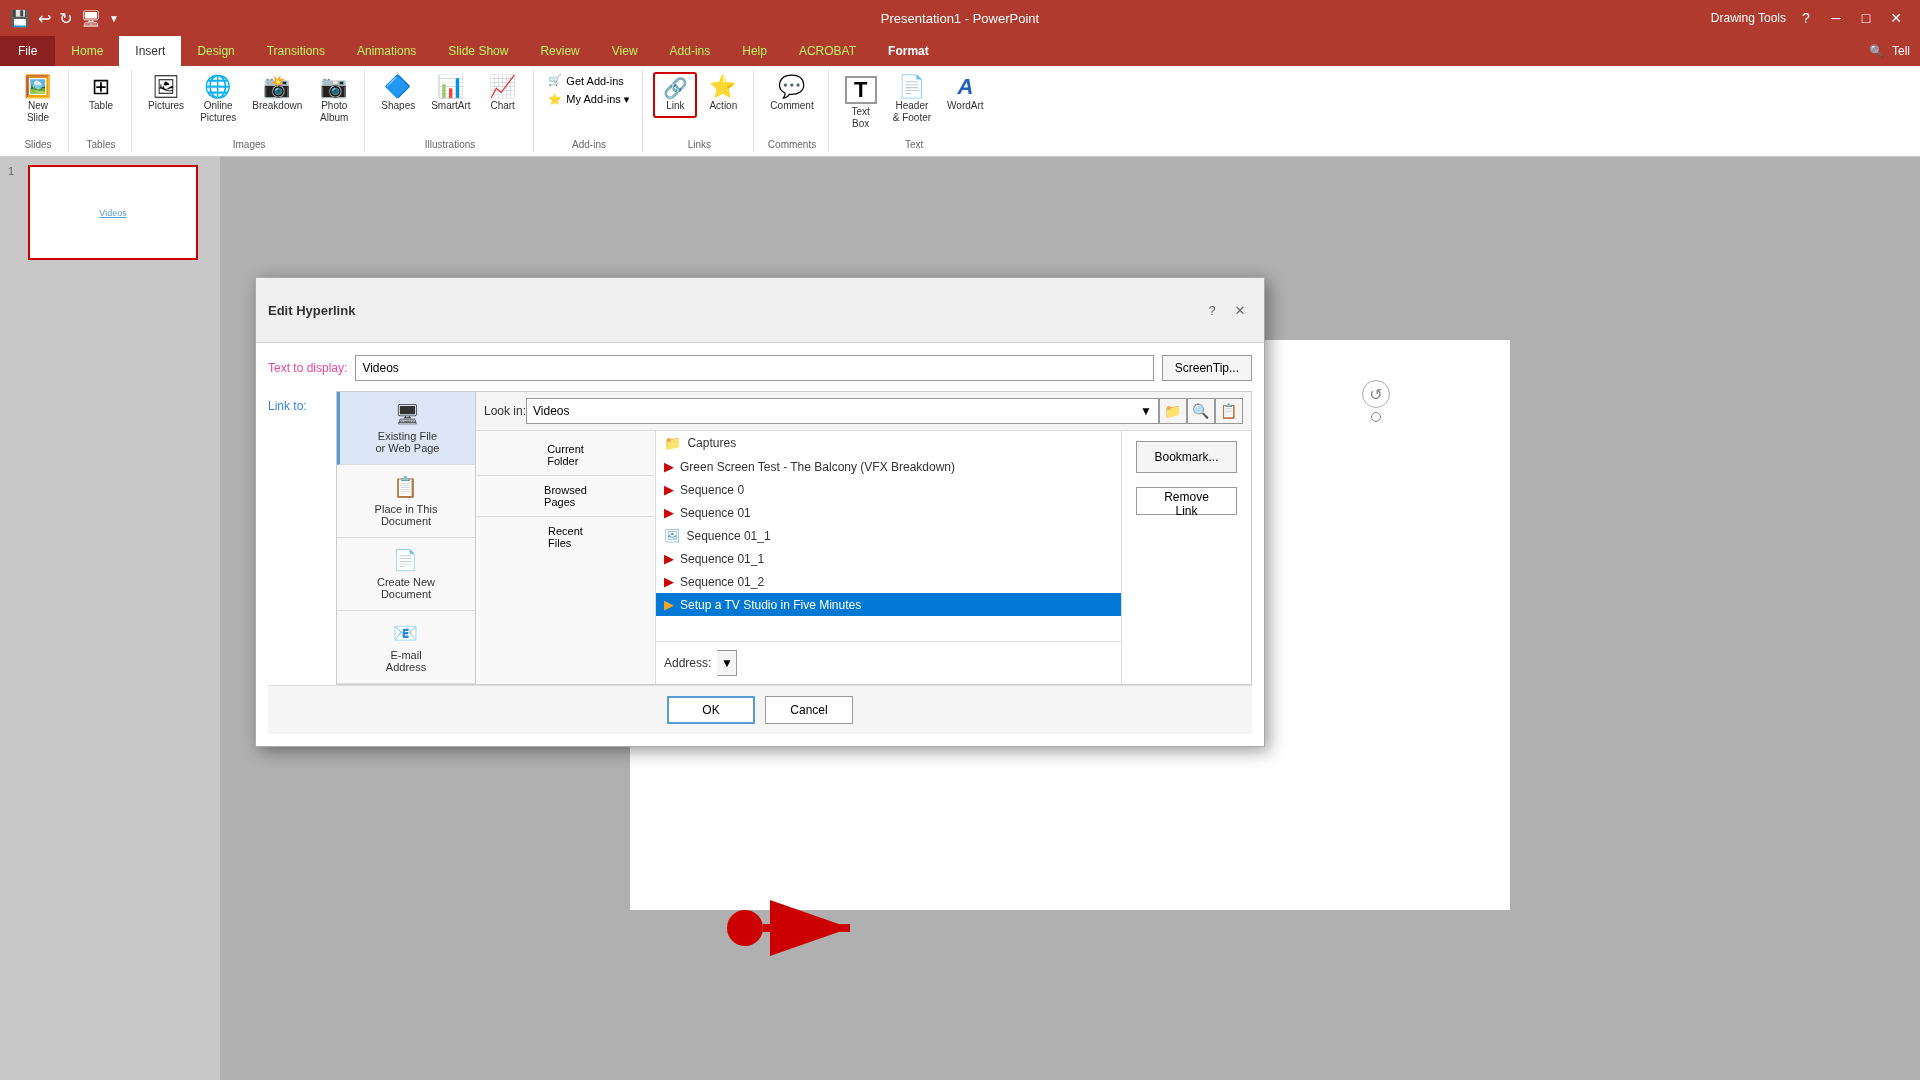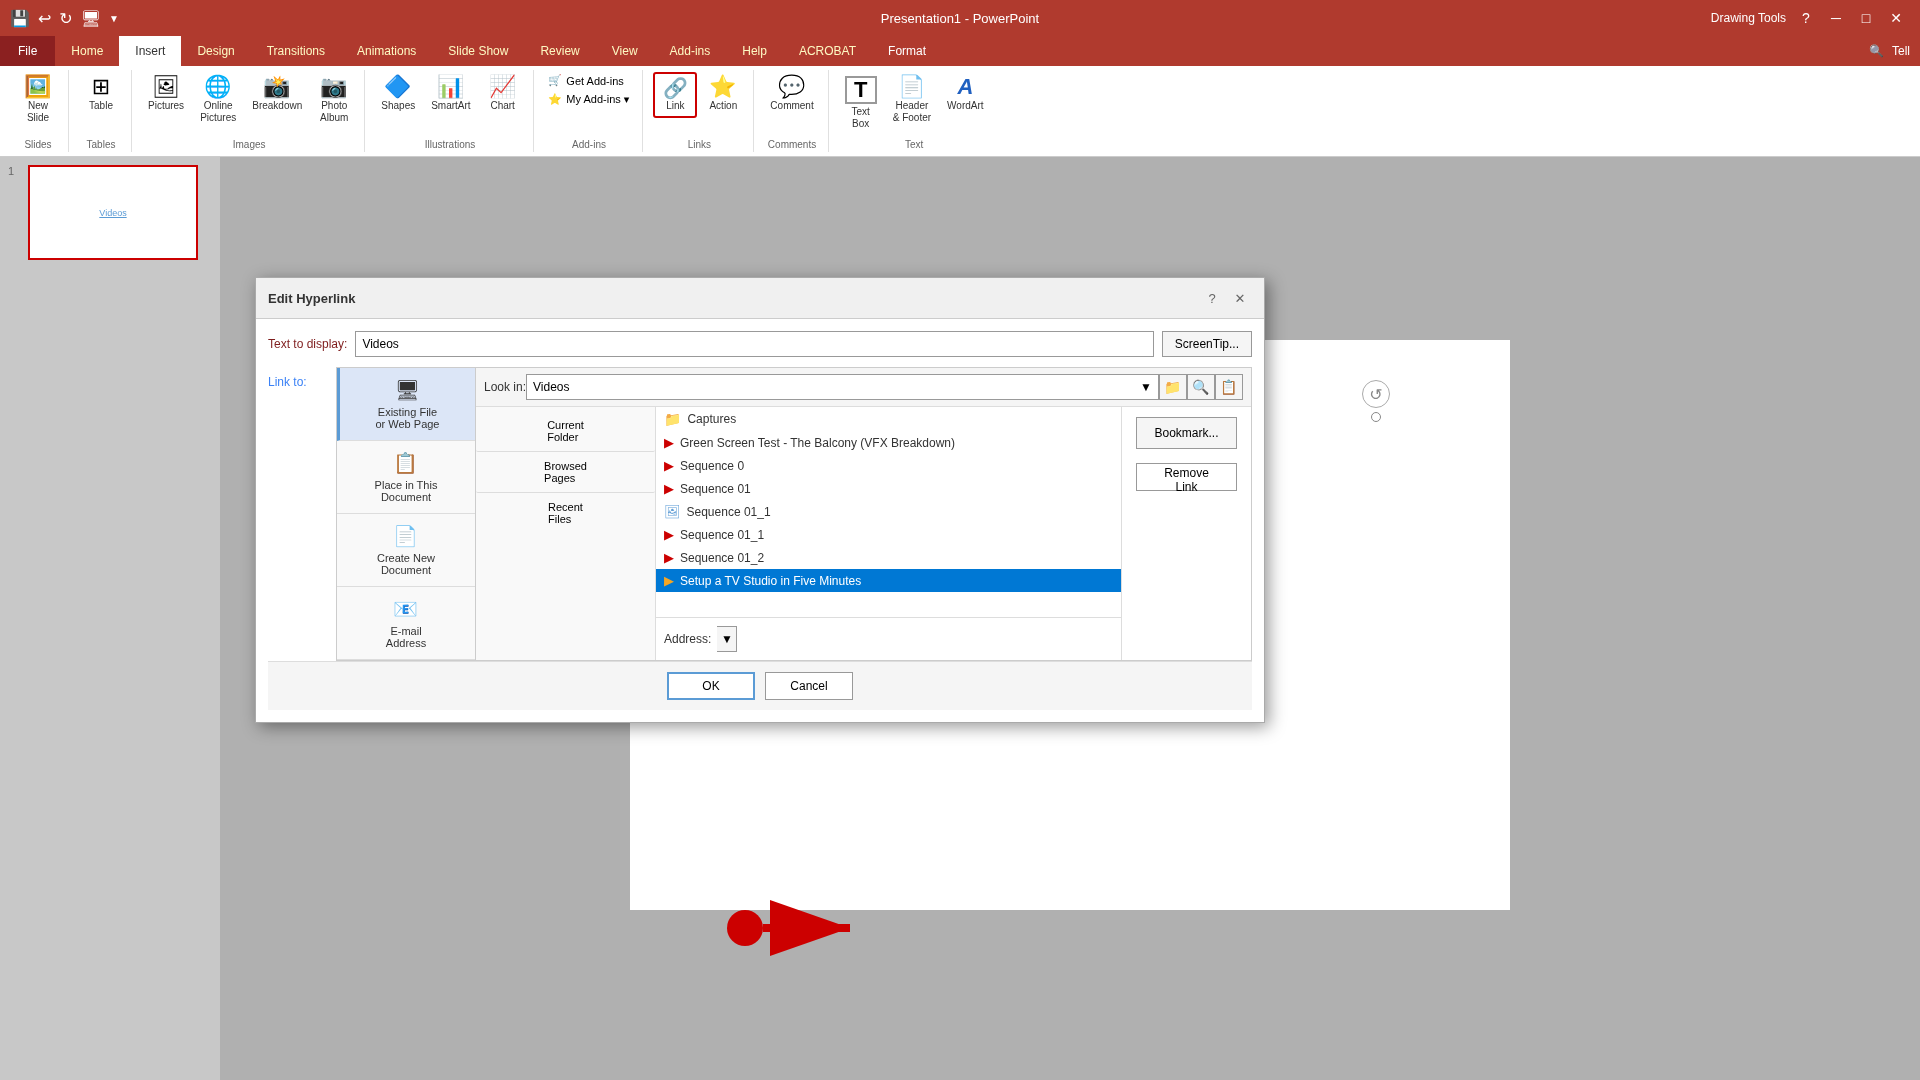--- a/index.html
+++ b/index.html
@@ -20,21 +20,21 @@
     .title-bar-right { display: flex; align-items: center; gap: 6px; color: white; font-size: 12px; margin-left: auto; }
     .tb-icon { font-size: 16px; cursor: pointer; }
     .title-bar-controls { display: flex; gap: 2px; }
     .title-ctrl { width: 28px; height: 28px; display: flex; align-items: center; justify-content: center; cursor: pointer; font-size: 14px; color: white; }
 
     
     .ribbon { background: #fff; border-bottom: 1px solid #ccc; }
     .ribbon-tabs { display: flex; background: #b03a2e; padding-left: 0; }
     .ribbon-tab {
       padding: 8px 16px;
-      color: #fef9c3;
+      color: #bef264;
       font-size: 12px;
       cursor: pointer;
       user-select: none;
     }
     .ribbon-tab.active { background: white; color: #333; }
 
     .ribbon-content { display: flex; align-items: stretch; padding: 4px 8px; background: white; gap: 2px; min-height: 90px; }
     .ribbon-group {
       display: flex;
       flex-direction: column;
@@ -121,37 +121,37 @@
       left: 35px;
       width: 1010px;
       background: white;
       border: 1px solid #aaa;
       box-shadow: 4px 4px 16px rgba(0,0,0,0.4);
       z-index: 200;
     }
     .dialog-titlebar {
       background: #f0f0f0;
       border-bottom: 1px solid #ccc;
-      padding: 8px 12px;
+      padding: 20px 12px;
       display: flex;
       align-items: center;
       justify-content: space-between;
     }
     .dialog-title { font-size: 13px; font-weight: bold; color: #333; }
     .dialog-controls { display: flex; gap: 4px; }
     .dialog-ctrl {
       width: 24px; height: 24px;
       display: flex; align-items: center; justify-content: center;
       cursor: pointer; font-size: 13px; color: #666;
       border: 1px solid transparent;
     }
     .dialog-body { padding: 12px; }
 
     .dialog-row { display: flex; align-items: center; gap: 8px; margin-bottom: 10px; }
-    .dialog-label { font-size: 12px; color: #7f1d1d; white-space: nowrap; }
+    .dialog-label { font-size: 12px; color: #ec4899; white-space: nowrap; }
     .dialog-input-large {
       flex: 1;
       height: 26px;
       border: 1px solid #999;
       padding: 2px 6px;
       font-size: 12px;
     }
     .screentip-btn {
       height: 26px;
       padding: 2px 12px;
@@ -320,21 +320,21 @@
     <div class="ribbon-tab active">Insert</div>
     <div class="ribbon-tab">Design</div>
     <div class="ribbon-tab">Transitions</div>
     <div class="ribbon-tab">Animations</div>
     <div class="ribbon-tab">Slide Show</div>
     <div class="ribbon-tab">Review</div>
     <div class="ribbon-tab">View</div>
     <div class="ribbon-tab">Add-ins</div>
     <div class="ribbon-tab">Help</div>
     <div class="ribbon-tab">ACROBAT</div>
-    <div class="ribbon-tab format-tab" style="background:#b03a2e; color:white; font-weight:400;">Format</div>
+    <div class="ribbon-tab format-tab" style="background:#b03a2e; color:white; font-weight:700;">Format</div>
     <div style="margin-left:auto; display:flex; align-items:center; padding-right:10px; gap:8px; color:white; font-size:12px;">
       <span>🔍</span>
       <span>Tell</span>
     </div>
   </div>
   <div class="ribbon-content">
 
     <div class="ribbon-group">
       <div class="ribbon-group-items">
         <div class="ribbon-btn">

